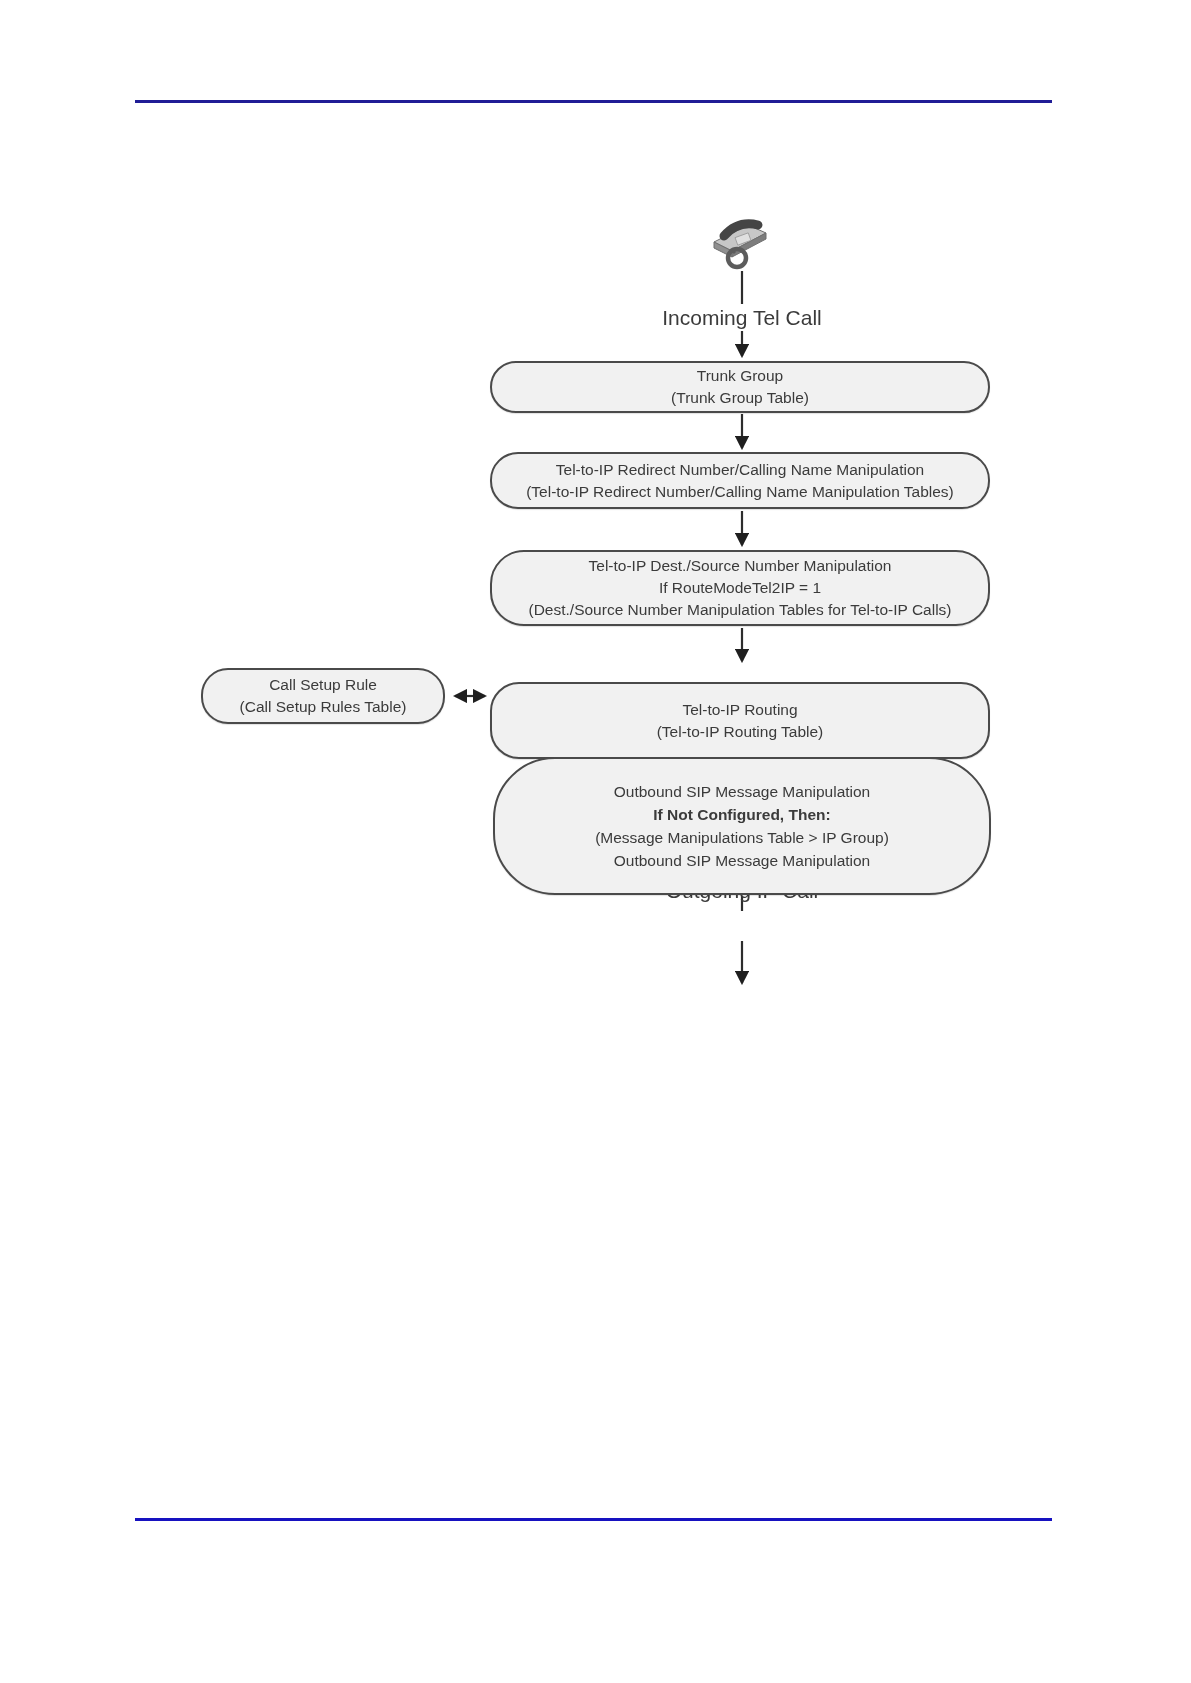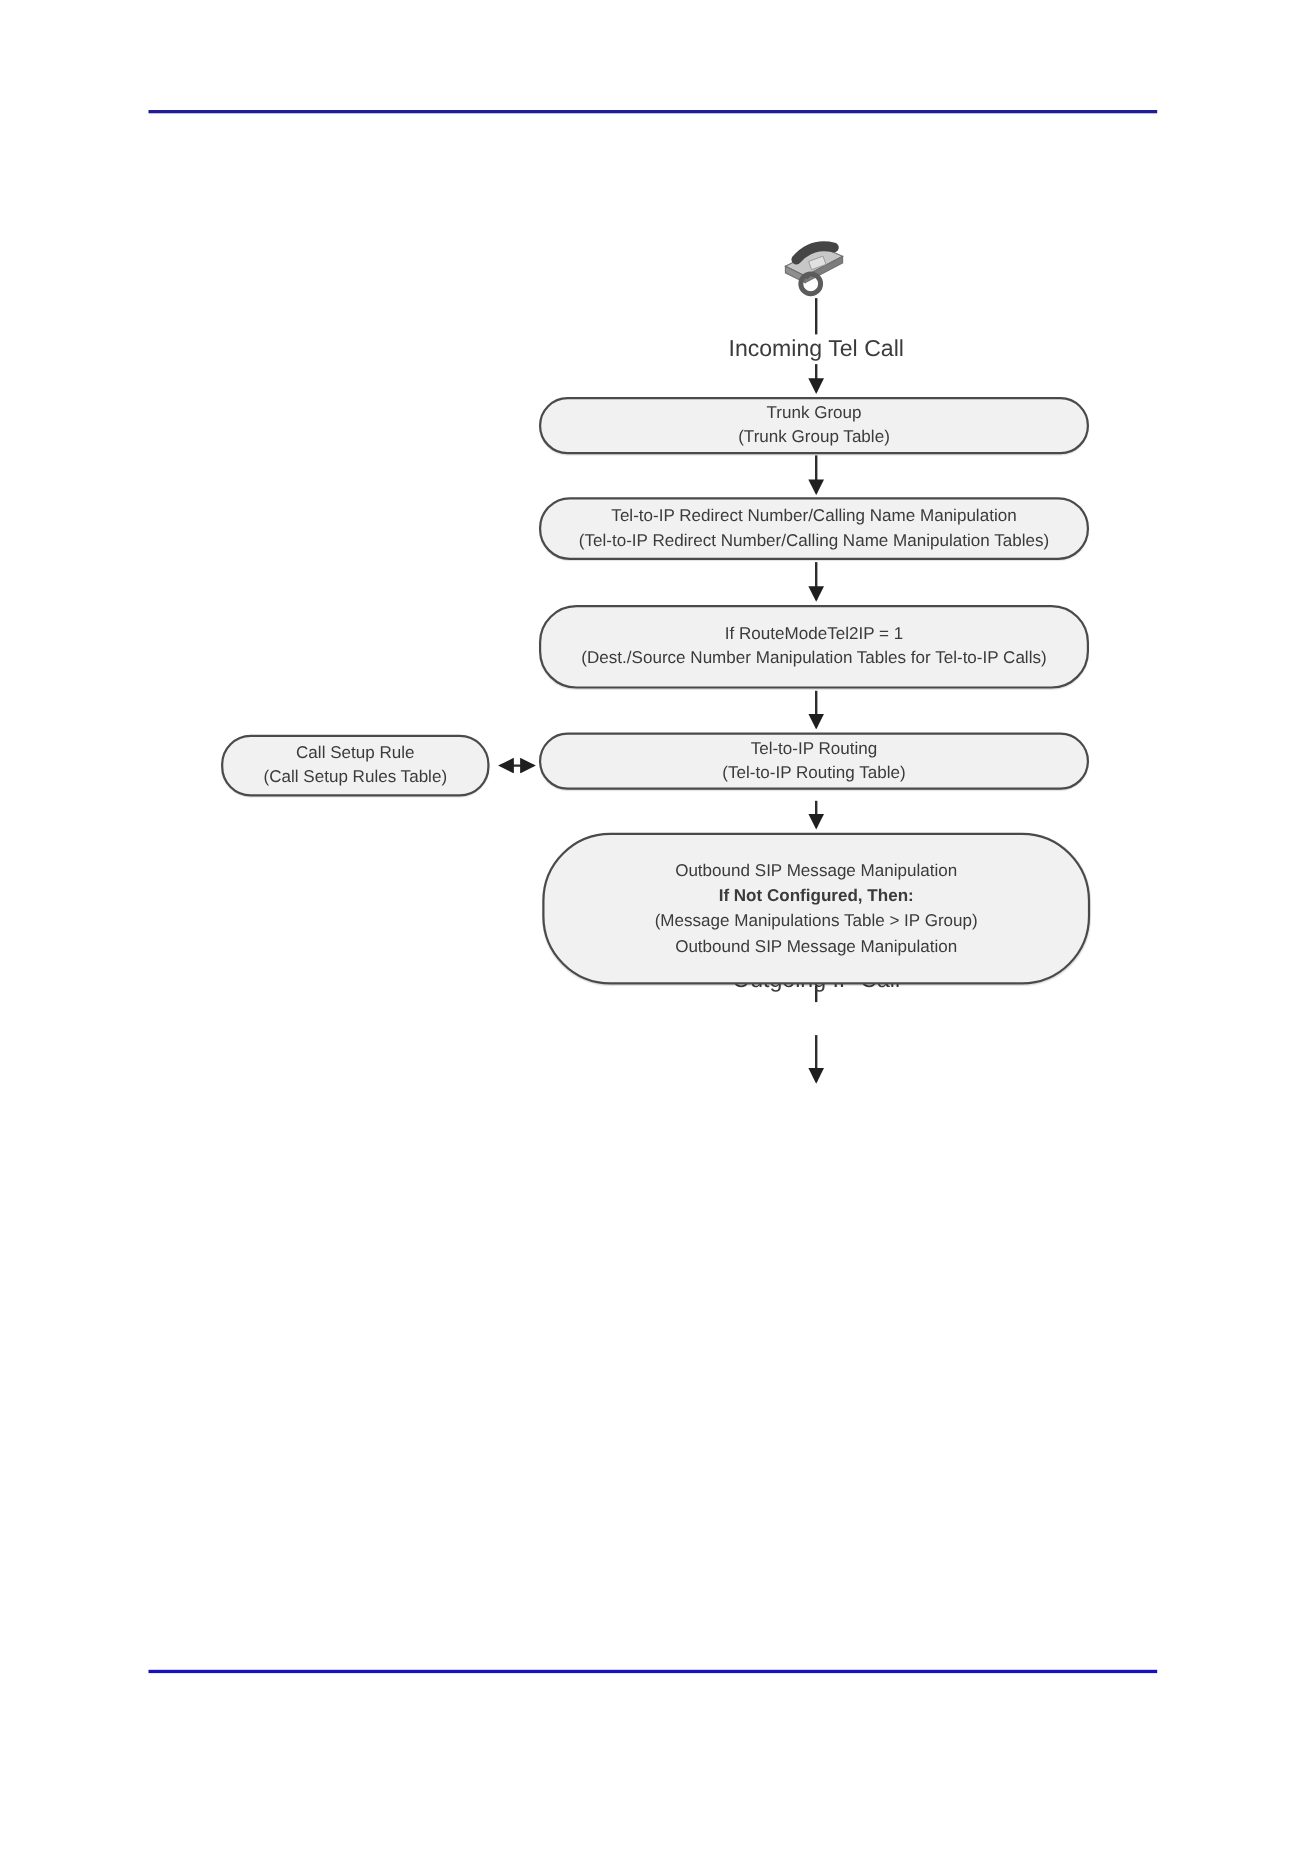--- a/index.html
+++ b/index.html
@@ -98,25 +98,26 @@
     <div class="ln">Trunk Group</div>
     <div class="ln">(Trunk Group Table)</div>
   </div>
 
   <div class="node" style="left:490px; top:452px; width:500px; height:57px; border-radius:28px;">
     <div class="ln">Tel-to-IP Redirect Number/Calling Name Manipulation</div>
     <div class="ln">(Tel-to-IP Redirect Number/Calling Name Manipulation Tables)</div>
   </div>
 
   <div class="node" style="left:490px; top:550px; width:500px; height:76px; border-radius:34px;">
+    <div class="ln">Tel-to-IP Dest./Source Number Manipulation</div>
     <div class="ln">If RouteModeTel2IP = 1</div>
     <div class="ln">(Dest./Source Number Manipulation Tables for Tel-to-IP Calls)</div>
   </div>
 
-  <div class="node" style="left:490px; top:666px; width:500px; height:52px; border-radius:29px;">
+  <div class="node" style="left:490px; top:682px; width:500px; height:77px; border-radius:29px;">
     <div class="ln">Tel-to-IP Routing</div>
     <div class="ln">(Tel-to-IP Routing Table)</div>
   </div>
 
   <div class="node big" style="left:493px; top:757px; width:498px; height:138px; border-radius:62px;">
     <div class="ln">Outbound SIP Message Manipulation</div>
     <div class="ln bold">If Not Configured, Then:</div>
     <div class="ln">(Message Manipulations Table &gt; IP Group)</div>
     <div class="ln">Outbound SIP Message Manipulation</div>
   </div>

